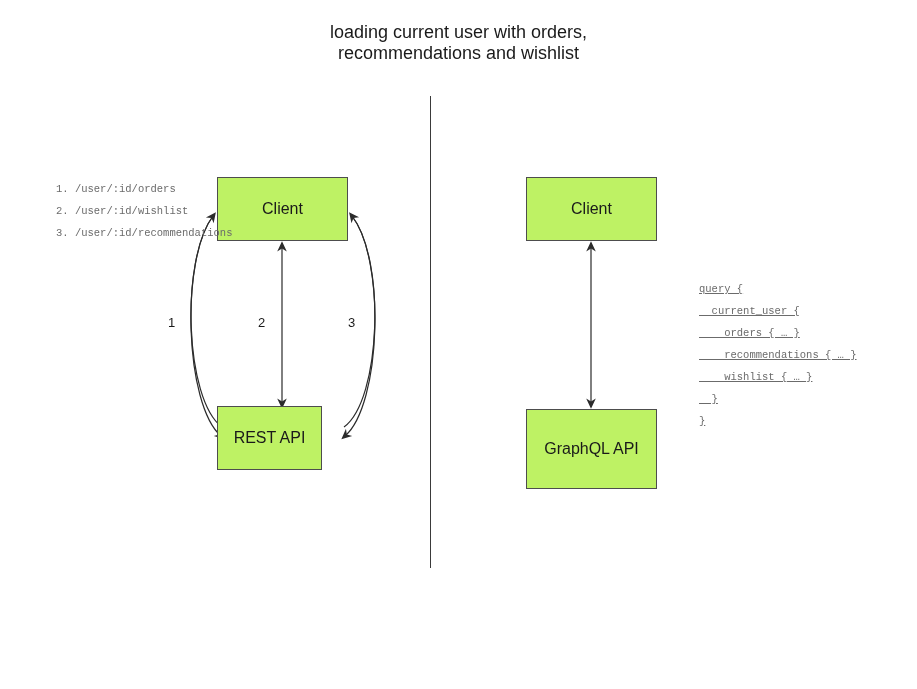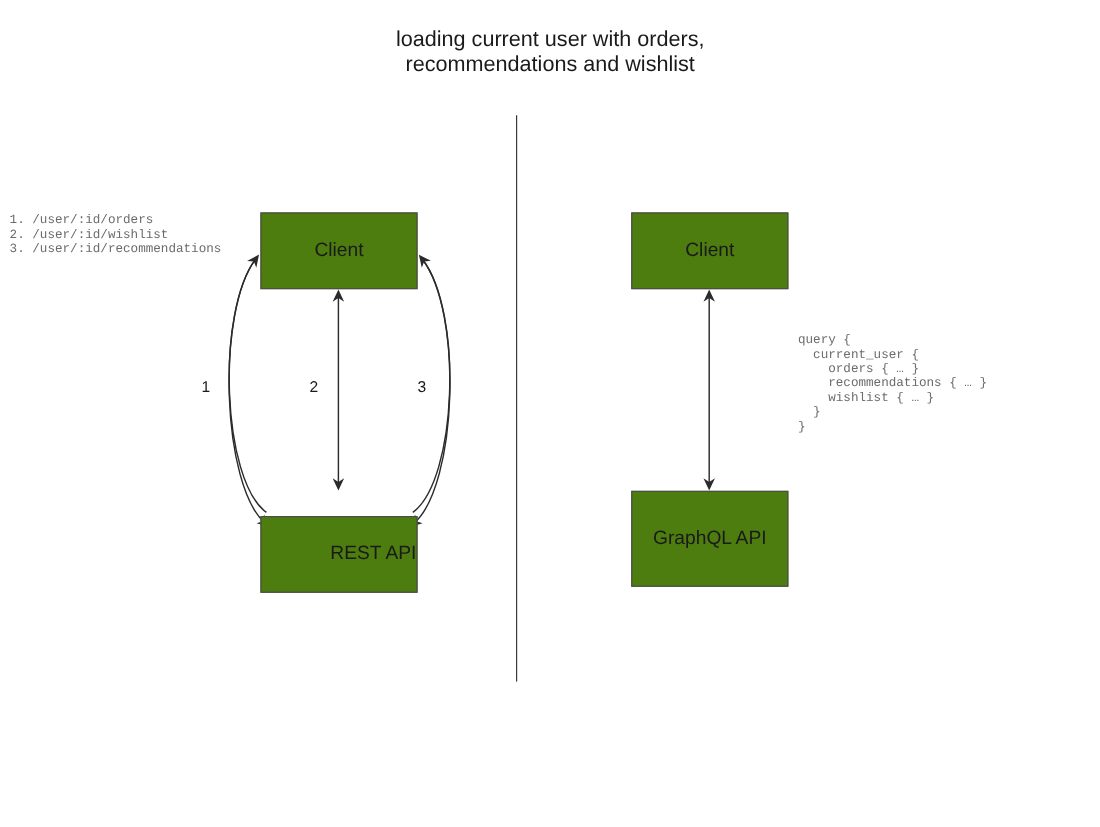--- a/index.html
+++ b/index.html
@@ -29,31 +29,31 @@
   .divider {
     position: absolute;
     left: 430px;
     top: 96px;
     width: 1px;
     height: 472px;
     background: #3a3a3a;
   }
   .node {
     position: absolute;
-    background: #4d7c0f;
+    background: #bef264;
     border: 1px solid #4d4d4d;
     display: flex;
     align-items: center;
     justify-content: center;
     font-size: 16px;
     color: #1a1a1a;
     box-sizing: border-box;
   }
   .node-client-rest  { left: 217px; top: 177px; width: 131px; height: 64px; }
-  .node-rest-api     { left: 217px; top: 430px; width: 131px; height: 64px; justify-content: flex-end; }
+  .node-rest-api     { left: 217px; top: 406px; width: 105px; height: 64px; }
   .node-client-gql   { left: 526px; top: 177px; width: 131px; height: 64px; }
   .node-graphql-api  { left: 526px; top: 409px; width: 131px; height: 80px; }
 
   .svg-layer {
     position: absolute;
     left: 0; top: 0;
     width: 917px;
     height: 689px;
     pointer-events: none;
   }
@@ -62,33 +62,35 @@
     font-size: 13px;
     color: #1a1a1a;
   }
   .lbl-1 { left: 168px; top: 315px; }
   .lbl-2 { left: 258px; top: 315px; }
   .lbl-3 { left: 348px; top: 315px; }
 
   .mono {
     font-family: "Liberation Mono", monospace;
     font-size: 10.5px;
-    line-height: 12px;
+    line-height: 22px;
     color: #6b6b6b;
     white-space: pre;
+    margin-left: 48px;
   }
   .rest-endpoints {
     position: absolute;
     left: 8px;
     top: 178px;
   }
   .gql-query {
     position: absolute;
-    left: 665px;
+    left: 651px;
     top: 278px;
+    text-decoration: underline;
   }
 </style>
 </head>
 <body>
 
 <div class="title">loading current user with orders,
 recommendations and wishlist</div>
 
 <div class="divider"></div>
 

